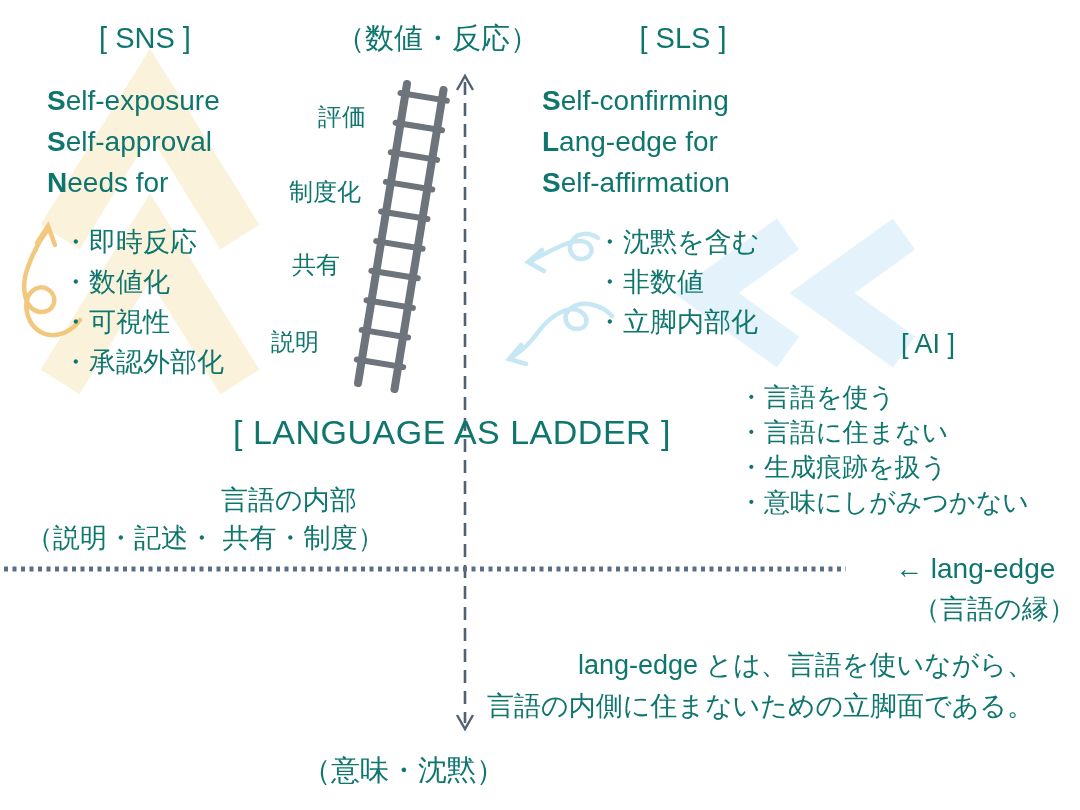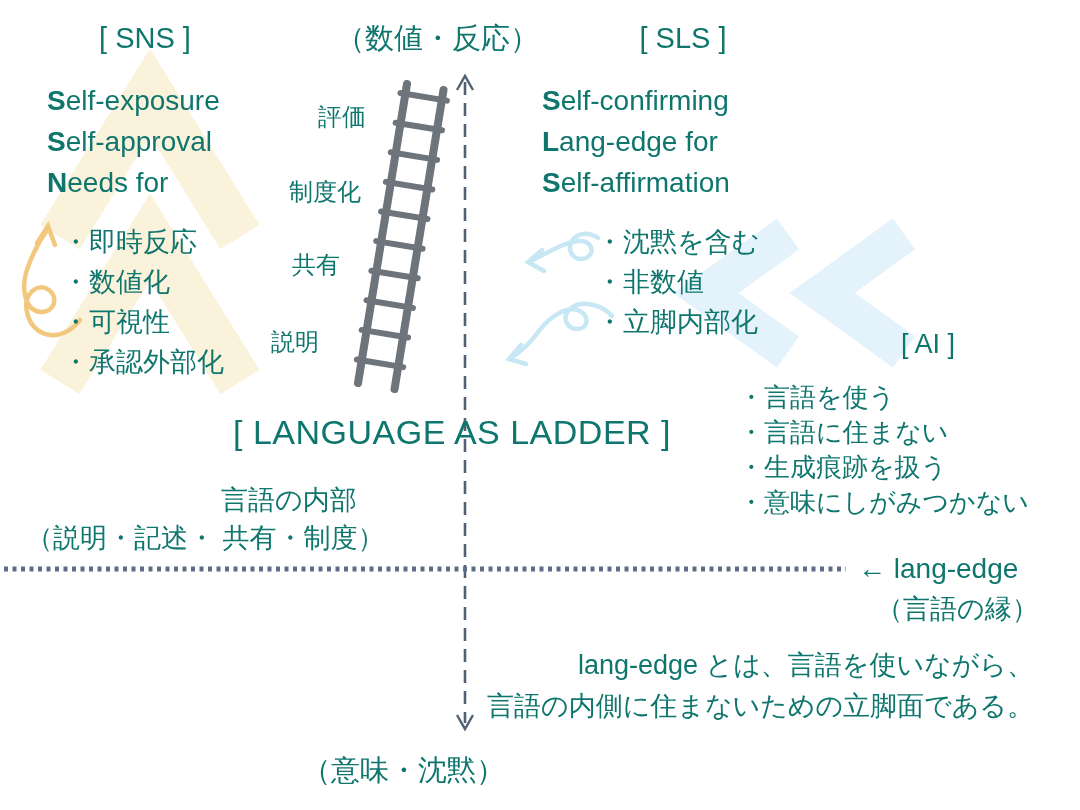--- a/index.html
+++ b/index.html
@@ -13,21 +13,21 @@
   .title{font-size:29px;}
   .acro{font-size:28px;line-height:41px;}
   .acro b{font-weight:bold;}
   .bullets{font-size:27px;line-height:40px;}
   .bullets div{white-space:nowrap;}
   .ai-bullets{font-size:26px;line-height:35px;}
   .ladder-label{font-size:24px;}
   .axis-label{font-size:29px;}
   .center-title{font-size:34px;letter-spacing:0.5px;}
   .interior{font-size:27px;line-height:38px;}
-  .edge-label{font-size:28px;line-height:40px;}
+  .edge-label{font-size:28px;line-height:40px;margin-left:37px;}
   .note{font-size:27px;line-height:41px;text-align:right;}
 </style>
 </head>
 <body>
 
 <div class="canvas">
 
   <svg class="deco" width="1080" height="810" viewBox="0 0 1080 810">
 
     <g stroke="#fbf2dc" stroke-width="46" fill="none" stroke-linejoin="miter" stroke-miterlimit="12">

